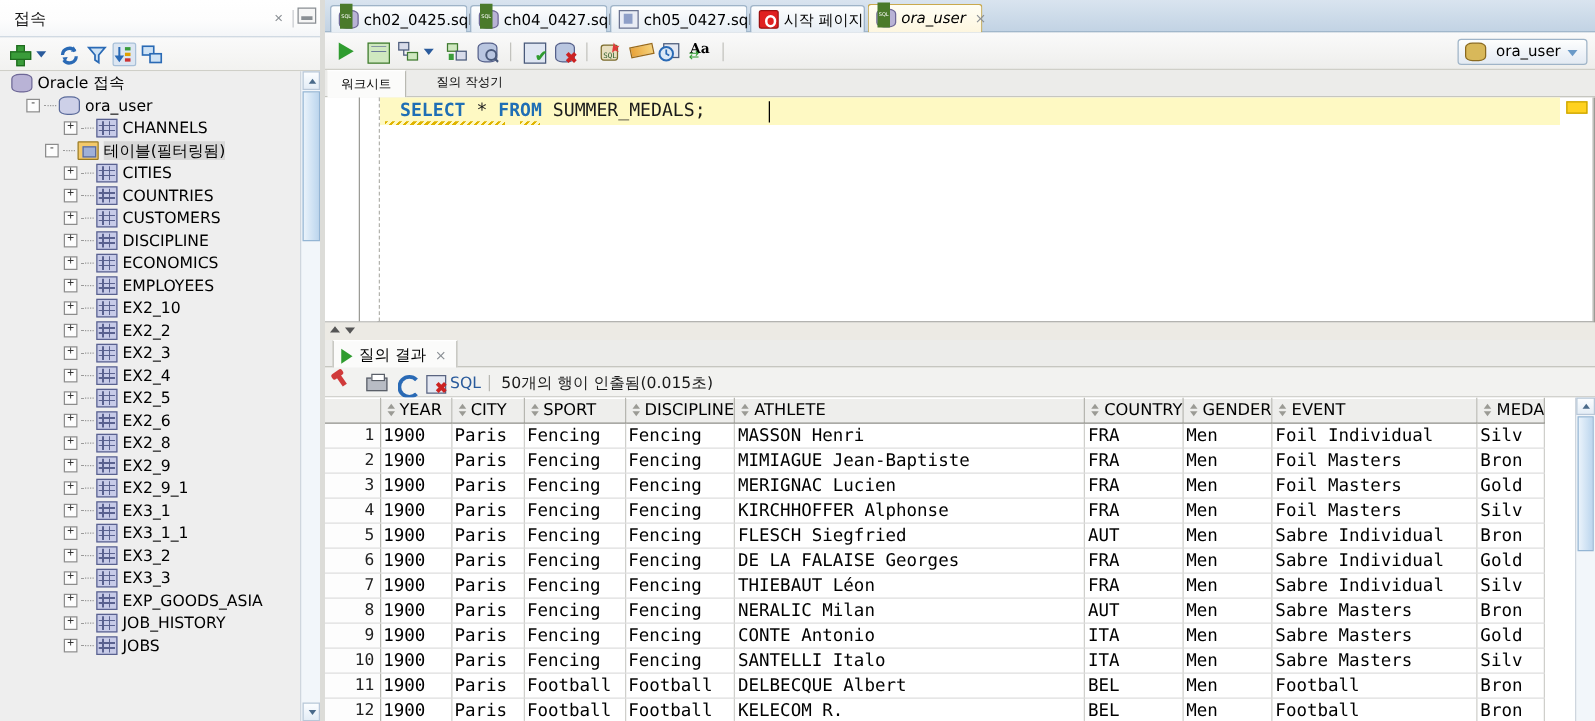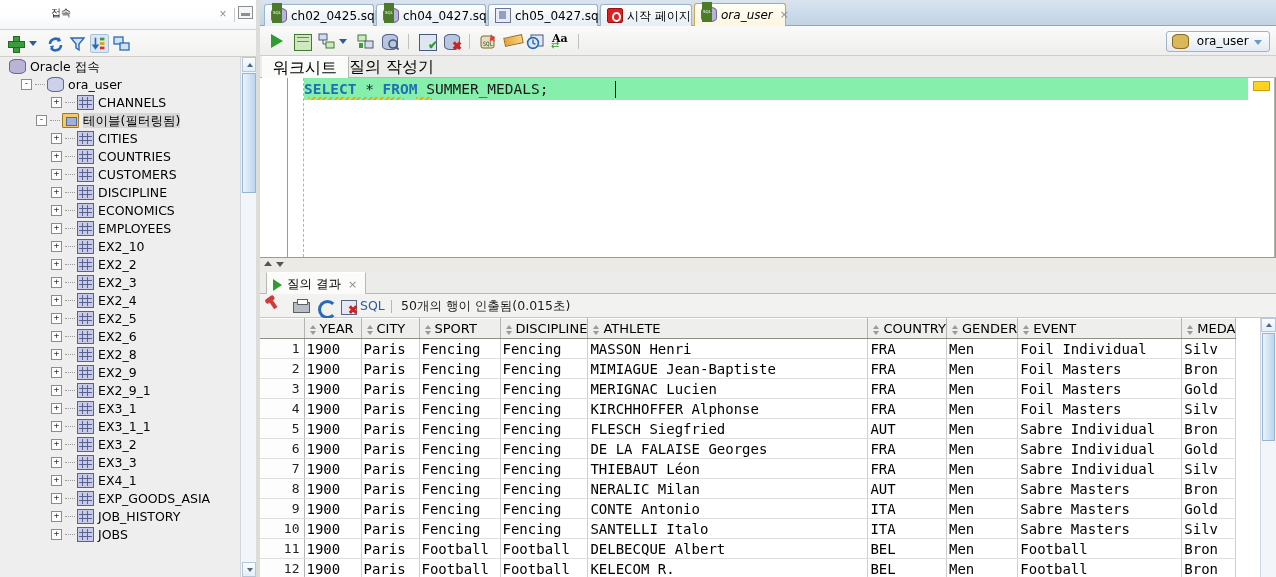--- a/index.html
+++ b/index.html
@@ -20,23 +20,22 @@
     box-sizing: border-box;
   }
   .lp-titlebar {
     position: absolute; left: 0; top: 0; width: 256px; height: 30px;
     background: linear-gradient(to bottom, #ffffff 0%, #fdfdfd 55%, #f4f6f8 100%);
     border-bottom: 1px solid #c6d2de;
     box-sizing: border-box;
   }
   .lp-title {
     position: absolute; left: 11px; top: 6px;
-    font-size: 10px; color: #1a1a1a;
+    font-size: 13px; color: #1a1a1a;
     font-family: "DejaVu Sans", sans-serif;
-    margin-left: 40px;
   }
   .lp-btn {
     position: absolute; top: 6px; width: 18px; height: 17px;
     font-size: 12px; line-height: 17px; text-align: center;
     color: #8a8f94; cursor: default;
   }
   .lp-close { left: 214px; }
   .lp-sep { position:absolute; left:234px; top:8px; width:1px; height:14px; background:#c9ccd0; }
   .lp-min  { left: 236px; }
   .lp-min .box { display:inline-block; width:13px;height:11px;border:1px solid #8a8f94; background:#f6f6f6; position:relative; }
@@ -176,39 +175,39 @@
   .conn-select .cs-car { position:absolute; right:7px; top:8px; width:0;height:0;
     border-left:4px solid transparent;border-right:4px solid transparent;border-top:5px solid #6a9ac8;}
 
   
   .wstabs {
     position:absolute; left:0; top:56px; width:1016px; height:22px;
     background:#ececea; border-bottom:1px solid #b9b9b2; box-sizing:border-box;
   }
   .wstab {
     position:absolute; top:0; height:22px; line-height:21px; padding:0 11px;
-    font-size:16px; font-family:"DejaVu Sans",sans-serif; box-sizing:border-box; cursor:default;
+    font-size:10px; font-family:"DejaVu Sans",sans-serif; box-sizing:border-box; cursor:default;
   }
   .wstab.active { background:#fbfbfa; border-right:1px solid #b9b9b2; border-top:1px solid #fff; }
 
   
   .editor-wrap {
     position:absolute; left:0; top:78px; width:1016px; height:180px;
     background:#ffffff; box-sizing:border-box;
     border:1px solid #9b9b96; border-top:none; border-left:none;
   }
   .ed-gutter { position:absolute; left:0; top:0; width:27px; height:100%; background:#fff; border-right:1px solid #9b9b96;}
   .ed-gutter2{ position:absolute; left:28px; top:0; width:14px; height:100%; background:#fff;}
   .ed-dash   { position:absolute; left:43px; top:0; width:1px; height:100%; border-left:1px dashed #b4b4ae;}
   .ed-right  { position:absolute; right:0; top:0; width:1px; height:100%; background:#b4b4ae;}
   .code-line {
     position:absolute; left:44px; top:0; right:27px; height:22px; line-height:22px;
-    background:#86efac;
+    background:#fef9c3;
     font-family:"DejaVu Sans Mono", monospace; font-size:14.5px; white-space:pre;
-    padding-left:0; box-sizing:border-box;
+    padding-left:16px; box-sizing:border-box;
   }
   .kw { color:#1f6fb5; font-weight:bold; }
   .plainc { color:#1a1a1a; }
   .squig { position:absolute; left:48px; top:19px; width:96px; height:3px;
     background:repeating-linear-gradient(135deg,#e0b400 0 2px, transparent 2px 4px);}
   .squig2{ position:absolute; left:156px; top:19px; width:16px; height:3px;
     background:repeating-linear-gradient(135deg,#e0b400 0 2px, transparent 2px 4px);}
   .caret { position:absolute; left:355px; top:3px; width:1px; height:17px; background:#000; }
   .yellow-mark { position:absolute; right:5px; top:3px; width:15px; height:8px; background:#ffd21f; border:1px solid #c9a300;}
 
@@ -347,21 +346,20 @@
         <div class="tree-row"><span style="display:inline-block;width:51px"></span><span class="exp">+</span><span class="dots"></span><span class="ico ico-table"></span><span class="lbl">EX2_4</span></div>
         <div class="tree-row"><span style="display:inline-block;width:51px"></span><span class="exp">+</span><span class="dots"></span><span class="ico ico-table"></span><span class="lbl">EX2_5</span></div>
         <div class="tree-row"><span style="display:inline-block;width:51px"></span><span class="exp">+</span><span class="dots"></span><span class="ico ico-table"></span><span class="lbl">EX2_6</span></div>
         <div class="tree-row"><span style="display:inline-block;width:51px"></span><span class="exp">+</span><span class="dots"></span><span class="ico ico-table"></span><span class="lbl">EX2_8</span></div>
         <div class="tree-row"><span style="display:inline-block;width:51px"></span><span class="exp">+</span><span class="dots"></span><span class="ico ico-table"></span><span class="lbl">EX2_9</span></div>
         <div class="tree-row"><span style="display:inline-block;width:51px"></span><span class="exp">+</span><span class="dots"></span><span class="ico ico-table"></span><span class="lbl">EX2_9_1</span></div>
         <div class="tree-row"><span style="display:inline-block;width:51px"></span><span class="exp">+</span><span class="dots"></span><span class="ico ico-table"></span><span class="lbl">EX3_1</span></div>
         <div class="tree-row"><span style="display:inline-block;width:51px"></span><span class="exp">+</span><span class="dots"></span><span class="ico ico-table"></span><span class="lbl">EX3_1_1</span></div>
         <div class="tree-row"><span style="display:inline-block;width:51px"></span><span class="exp">+</span><span class="dots"></span><span class="ico ico-table"></span><span class="lbl">EX3_2</span></div>
         <div class="tree-row"><span style="display:inline-block;width:51px"></span><span class="exp">+</span><span class="dots"></span><span class="ico ico-table"></span><span class="lbl">EX3_3</span></div>
-        <div class="tree-row"><span style="display:inline-block;width:51px"></span><span class="exp">+</span><span class="dots"></span><span class="ico ico-table"></span><span class="lbl">EX4_1</span></div>
         <div class="tree-row"><span style="display:inline-block;width:51px"></span><span class="exp">+</span><span class="dots"></span><span class="ico ico-table"></span><span class="lbl">EXP_GOODS_ASIA</span></div>
         <div class="tree-row"><span style="display:inline-block;width:51px"></span><span class="exp">+</span><span class="dots"></span><span class="ico ico-table"></span><span class="lbl">JOB_HISTORY</span></div>
         <div class="tree-row"><span style="display:inline-block;width:51px"></span><span class="exp">+</span><span class="dots"></span><span class="ico ico-table"></span><span class="lbl">JOBS</span></div>
       </div>
 
     <div class="lp-scroll">
       <div class="up">
           <span class="arw-up"></span>
         </div>
       <div class="thumb"></div>

